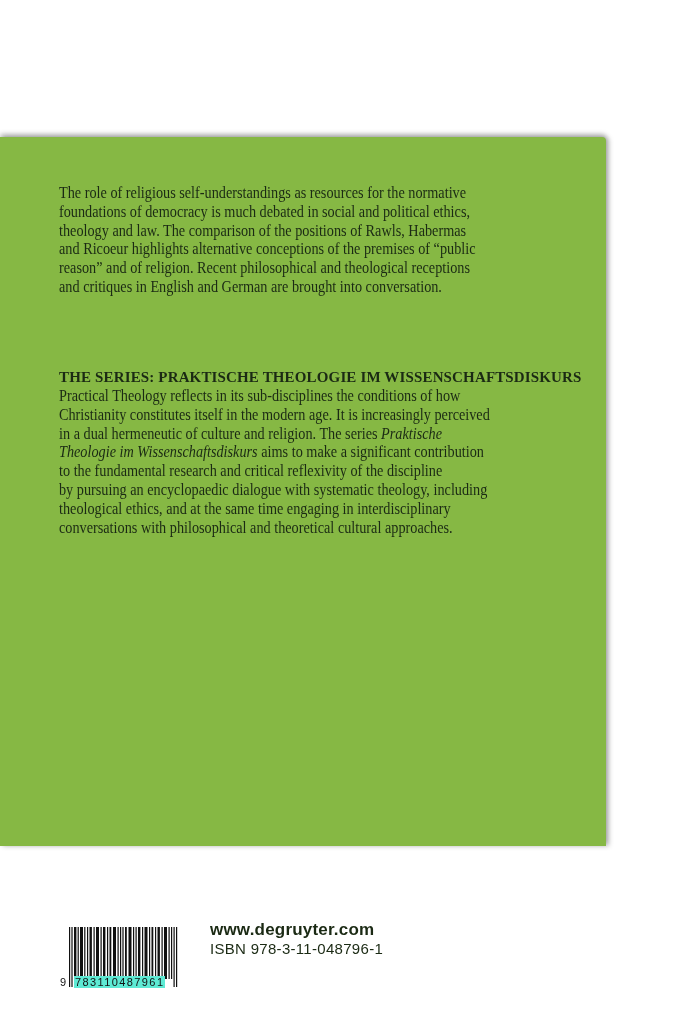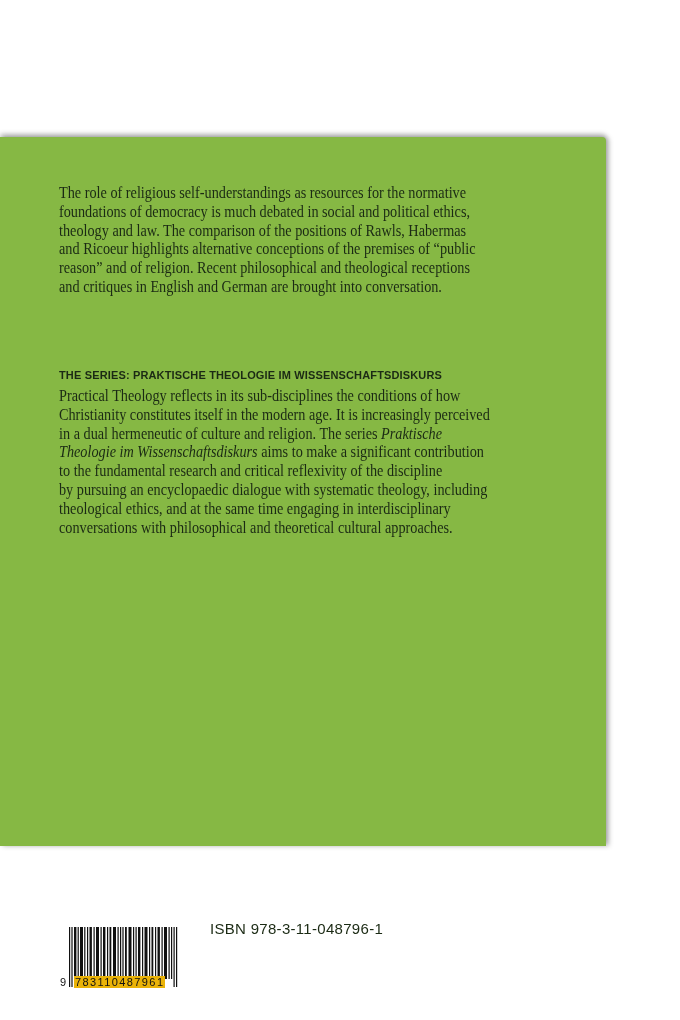--- a/index.html
+++ b/index.html
@@ -38,23 +38,23 @@
     .text-block .line {
       display: block;
     }
     .blurb {
       top: 47px;
     }
     .series-heading {
       position: absolute;
       left: 59px;
       top: 232px;
-      font-family: Liberation Sans, sans-serif;
+      font-family: Liberation Serif, serif;
       font-weight: bold;
-      font-size: 11px;
+      font-size: 15px;
       letter-spacing: 0.15px;
       color: #1b2a14;
       white-space: nowrap;
     }
     .series-body {
       top: 250px;
     }
     .italic {
       font-style: italic;
     }
@@ -83,21 +83,21 @@
     .barcode-digits .lead {
       position: absolute;
       left: 3px;
       top: 0;
     }
     .barcode-digits .main {
       position: absolute;
       left: 17px;
       top: 0;
       letter-spacing: 1.4px;
-      background: #eab308;
+      background: #5eead4;
       padding: 0 1px;
     }
     .publisher {
       position: absolute;
       left: 210px;
       top: 783px;
       font-family: "Liberation Sans", sans-serif;
       color: #1b2a14;
     }
     .publisher .url {
@@ -179,16 +179,17 @@
         <rect x="107" y="0" width="1.2" height="60"></rect>
       </g>
     </svg>
     <div class="barcode-digits">
       <span class="lead">9</span>
       <span class="main">783110487961</span>
     </div>
   </div>
 
   <div class="publisher">
+    <div class="url">www.degruyter.com</div>
     <div class="meta">ISBN 978-3-11-048796-1</div>
   </div>
 
 </div>
 
 </body></html>

